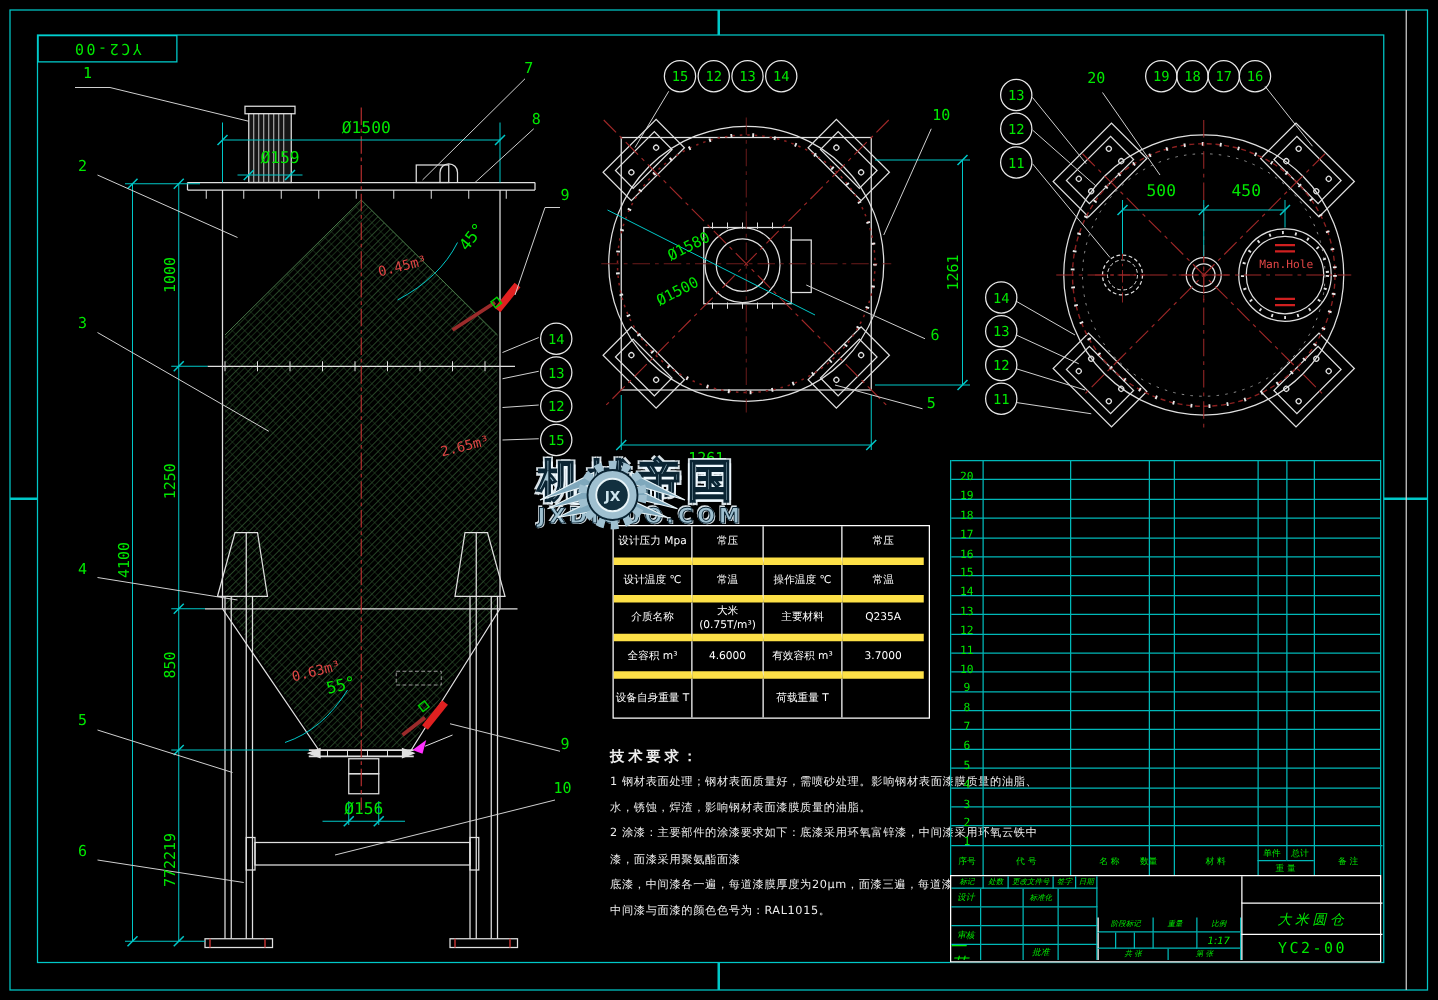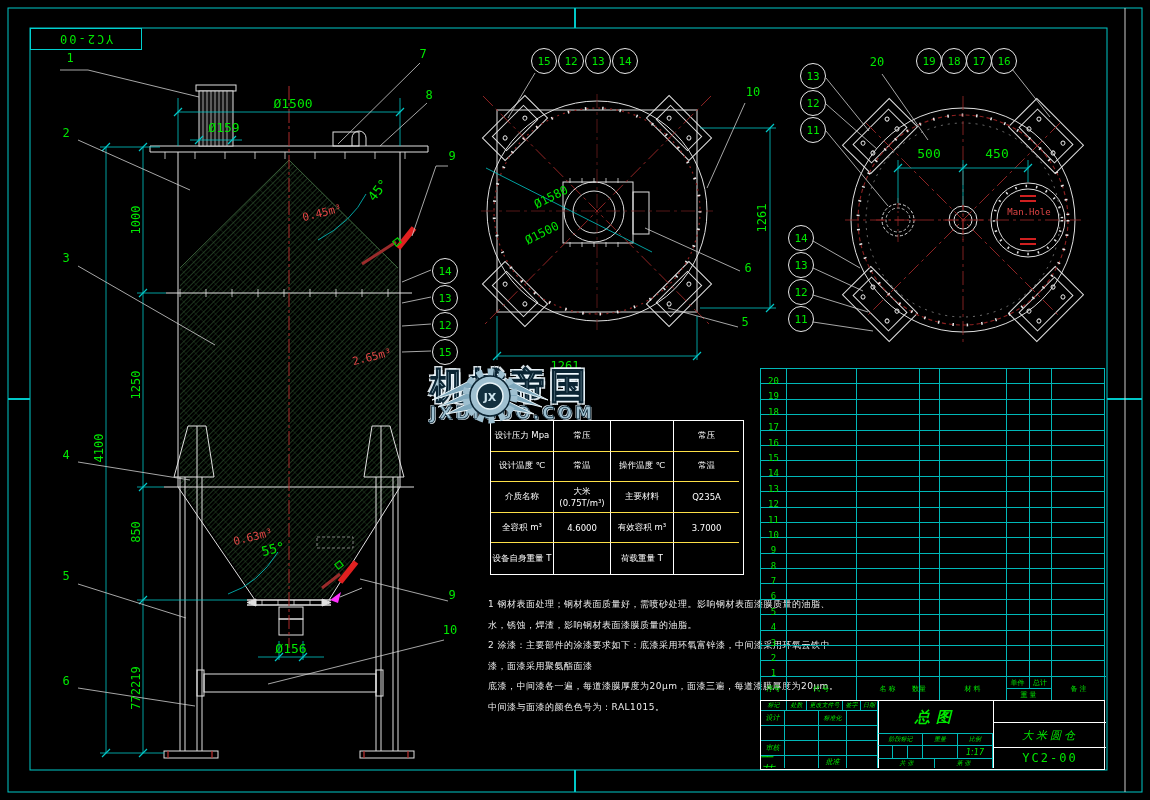--- a/index.html
+++ b/index.html
@@ -14,21 +14,21 @@
        border-radius:50%;color:#00e800;font:11px "DejaVu Sans Mono",monospace;display:flex;
        align-items:center;justify-content:center;z-index:5;background:rgba(0,0,0,.25)}
   
   .dwgbox{position:absolute;left:30px;top:28px;width:110px;height:20px;border:1px solid #00d0d0;
           display:flex;align-items:center;justify-content:center;z-index:5;}
   .dwgbox span{color:#00e800;font:12px "DejaVu Sans Mono",monospace;letter-spacing:2px;
           transform:rotate(180deg);display:block}
   
   .spec{position:absolute;left:490px;top:420px;width:252px;border:1.5px solid #fff;
         display:grid;grid-template-columns:63px 57px 63px 65px;grid-auto-rows:30.6px;z-index:4;background:#000}
-  .spec div{border-right:1px solid #fff;border-bottom:1px solid #fde047;color:#fff;font-size:8.5px;
+  .spec div{border-right:1px solid #fff;border-bottom:6px solid #fde047;color:#fff;font-size:8.5px;
         display:flex;align-items:center;justify-content:center;text-align:center;overflow:hidden}
   .spec div:nth-child(4n){border-right:none}
   .spec div:nth-last-child(-n+4){border-bottom:none}
   
   .tech{position:absolute;left:488px;top:598px;width:270px;color:#ededed;z-index:4;}
   .tech .tt{font-size:11.5px;font-weight:bold;letter-spacing:3px;margin-bottom:6px;}
   .tech .ln{font-size:9px;margin-bottom:7.5px;letter-spacing:.5px;white-space:nowrap;}
   
   .bom{position:absolute;left:760px;top:368px;width:345px;height:332px;z-index:4;
        border-left:1px solid #00b8b8;border-right:1px solid #00b8b8;box-sizing:border-box;}
@@ -388,20 +388,21 @@
   <div>4.6000</div>
   <div>有效容积 m³</div>
   <div>3.7000</div>
   <div>设备自身重量 T</div>
   <div></div>
   <div>荷载重量 T</div>
   <div></div>
 </div>
 
 <div class="tech">
+  <div class="tt">技术要求：</div>
   <div class="ln">1 钢材表面处理；钢材表面质量好，需喷砂处理。影响钢材表面漆膜质量的油脂、</div>
   <div class="ln">水，锈蚀，焊渣，影响钢材表面漆膜质量的油脂。</div>
   <div class="ln">2 涂漆：主要部件的涂漆要求如下：底漆采用环氧富锌漆，中间漆采用环氧云铁中</div>
   <div class="ln">漆，面漆采用聚氨酯面漆</div>
   <div class="ln">底漆，中间漆各一遍，每道漆膜厚度为20μm，面漆三遍，每道漆膜厚度为20μm。</div>
   <div class="ln">中间漆与面漆的颜色色号为：RAL1015。</div>
 </div>
 
 <div class="bom">
   <div class="bom-row"><span>20</span></div>
@@ -464,22 +465,20 @@
   <div class="c" style="left:86px;top:25px;width:31px;height:15px"></div>
   <div class="c" style="left:0;top:40px;width:24px;height:15px;font-size:7px">审核</div>
   <div class="c" style="left:24px;top:40px;width:34px;height:15px"></div>
   <div class="c" style="left:58px;top:40px;width:28px;height:15px"></div>
   <div class="c" style="left:86px;top:40px;width:31px;height:15px"></div>
   <div class="c" style="left:0;top:55px;width:24px;height:12px;font-size:13px;border-bottom:none">工艺</div>
   <div class="c" style="left:24px;top:55px;width:34px;height:12px;border-bottom:none"></div>
   <div class="c" style="left:58px;top:55px;width:28px;height:12px;font-size:7px;border-bottom:none">批准</div>
   <div class="c" style="left:86px;top:55px;width:31px;height:12px;border-bottom:none"></div>
 
-  <div style="left:117px;top:0;width:115px;height:33px;border-left:1.5px solid #fff;border-bottom:1px solid #00b8b8;
-              font-size:15px;font-weight:bold;letter-spacing:6px">总图</div>
   <div class="c" style="left:117px;top:33px;width:45px;height:12px;border-left:1.5px solid #fff">阶段标记</div>
   <div class="c" style="left:162px;top:33px;width:35px;height:12px">重量</div>
   <div class="c" style="left:197px;top:33px;width:35px;height:12px">比例</div>
   <div class="c" style="left:117px;top:45px;width:15px;height:13px;border-left:1.5px solid #fff"></div>
   <div class="c" style="left:132px;top:45px;width:15px;height:13px"></div>
   <div class="c" style="left:147px;top:45px;width:15px;height:13px"></div>
   <div class="c" style="left:162px;top:45px;width:35px;height:13px"></div>
   <div class="c" style="left:197px;top:45px;width:35px;height:13px;font-size:8px">1:17</div>
   <div class="c" style="left:117px;top:58px;width:57px;height:9px;border-left:1.5px solid #fff;border-bottom:none">共 张</div>
   <div class="c" style="left:174px;top:58px;width:58px;height:9px;border-bottom:none">第 张</div>

